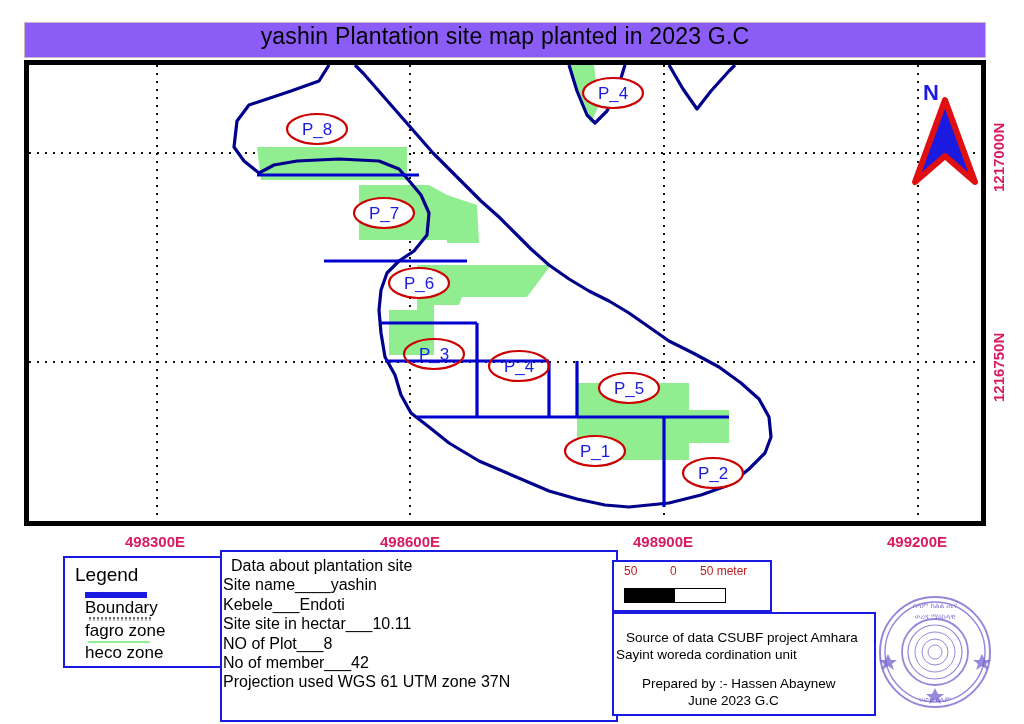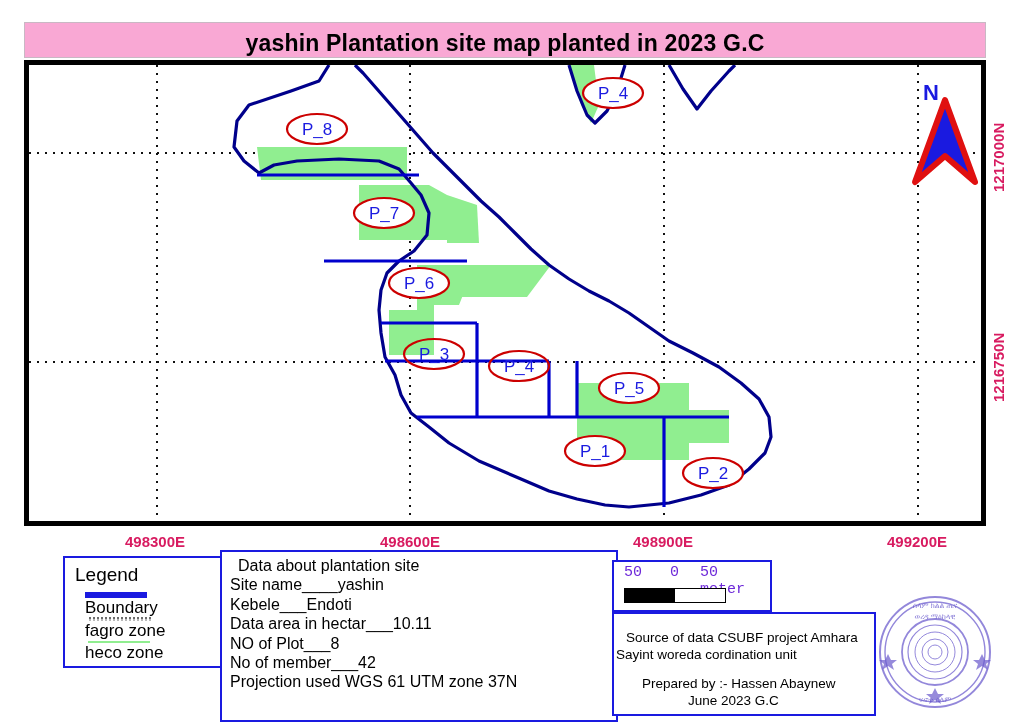--- a/index.html
+++ b/index.html
@@ -1,22 +1,22 @@
 <!DOCTYPE html>
 <html><head>
 <meta charset="utf-8">
 <style>
   html,body{margin:0;padding:0;background:#ffffff;}
   body{width:1024px;height:724px;position:relative;overflow:hidden;
        font-family:"Liberation Sans",sans-serif;}
 
   
   #title-bar{position:absolute;left:24px;top:22px;width:962px;height:36px;
-    background:#f9a8d4;border:1px solid #c9b8c4;box-sizing:border-box;
-    display:flex;align-items:flex-end;justify-content:center;font-weight:bold;}
+    background:#8b5cf6;border:1px solid #c9b8c4;box-sizing:border-box;
+    display:flex;align-items:flex-start;justify-content:center;}
   #title-text{font-size:23px;color:#000;white-space:nowrap;letter-spacing:.2px;}
 
   
   #map-frame{position:absolute;left:24px;top:60px;width:962px;height:466px;
     border:5px solid #000;box-sizing:border-box;background:#fff;overflow:hidden;}
   #map-canvas{position:absolute;left:0;top:0;width:100%;height:100%;}
 
   
   .x-label{position:absolute;color:#d81b60;font-size:15px;font-weight:bold;
     transform:translateX(-50%);top:533px;white-space:nowrap;}
@@ -33,27 +33,27 @@
   .panel{position:absolute;border:2px solid #1a1ae0;background:#fff;box-sizing:border-box;}
   #legend-panel{left:24px;top:556px;width:190px;height:112px;margin-left:39px;}
   #legend-title{position:absolute;left:10px;top:6px;font-size:19px;color:#000;}
   .legend-row{position:absolute;left:10px;height:22px;display:flex;align-items:center;flex-direction:column;}
   .legend-row .lg-label{margin-left:10px;font-size:17px;color:#000;white-space:nowrap;}
   .sw-boundary{width:62px;height:17px;border:3px solid #1a1ae0;box-sizing:border-box;background:#fff;}
   .sw-fagro{width:62px;height:14px;border-top:2px dotted #6b6b6b;border-bottom:2px dotted #b9b9b9;box-sizing:border-box;background:#fff;}
   .sw-heco{width:62px;height:17px;background:#90ee90;border:1px solid #90ee90;box-sizing:border-box;}
 
   #data-panel{left:220px;top:550px;width:398px;height:172px;}
-  #data-panel .dp-list{margin:0;padding:4px 0 0 8px;list-style:none;}
+  #data-panel .dp-list{margin:0;padding:4px 0 0 1px;list-style:none;}
   #data-panel .dp-list li{font-size:16px;color:#000;line-height:19.4px;white-space:nowrap;}
   #data-panel .dp-list li.dp-head{padding-left:8px;}
 
   #scale-panel{left:612px;top:560px;width:160px;height:52px;}
   #scale-nums{position:absolute;left:0;top:2px;width:100%;height:20px;}
-  #scale-nums span{position:absolute;font-size:15px;color:#6d28d9;font-family:Liberation Mono, monospace;}
+  #scale-nums span{position:absolute;font-size:12px;color:#b91c1c;}
   #scale-bar{position:absolute;left:10px;top:26px;width:102px;height:15px;
     border:1px solid #000;box-sizing:border-box;display:flex;}
   #scale-bar .blk{width:50%;height:100%;background:#000;}
   #scale-bar .wht{width:50%;height:100%;background:#fff;}
 
   #source-panel{left:612px;top:612px;width:264px;height:104px;border-width:2px;}
   .src-line{position:absolute;font-size:13.5px;color:#000;white-space:nowrap;}
 
   
   #stamp{position:absolute;left:876px;top:592px;width:118px;height:120px;}
@@ -197,21 +197,21 @@
     <span class="sw-heco"></span>
     <span class="lg-label">heco zone</span>
   </div>
 </div>
 
 <div class="panel" id="data-panel">
   <ul class="dp-list">
     <li class="dp-head">Data about plantation site</li>
     <li>Site name____yashin</li>
     <li>Kebele___Endoti</li>
-    <li>Data area in hectar___10.11</li>
+    <li>Site site in hectar___10.11</li>
     <li>NO of Plot___8</li>
     <li>No of member___42</li>
     <li>Projection used     WGS 61 UTM zone 37N</li>
   </ul>
 </div>
 
 <div class="panel" id="scale-panel">
   <div id="scale-nums">
     <span style="left:10px;">50</span>
     <span style="left:56px;">0</span>

